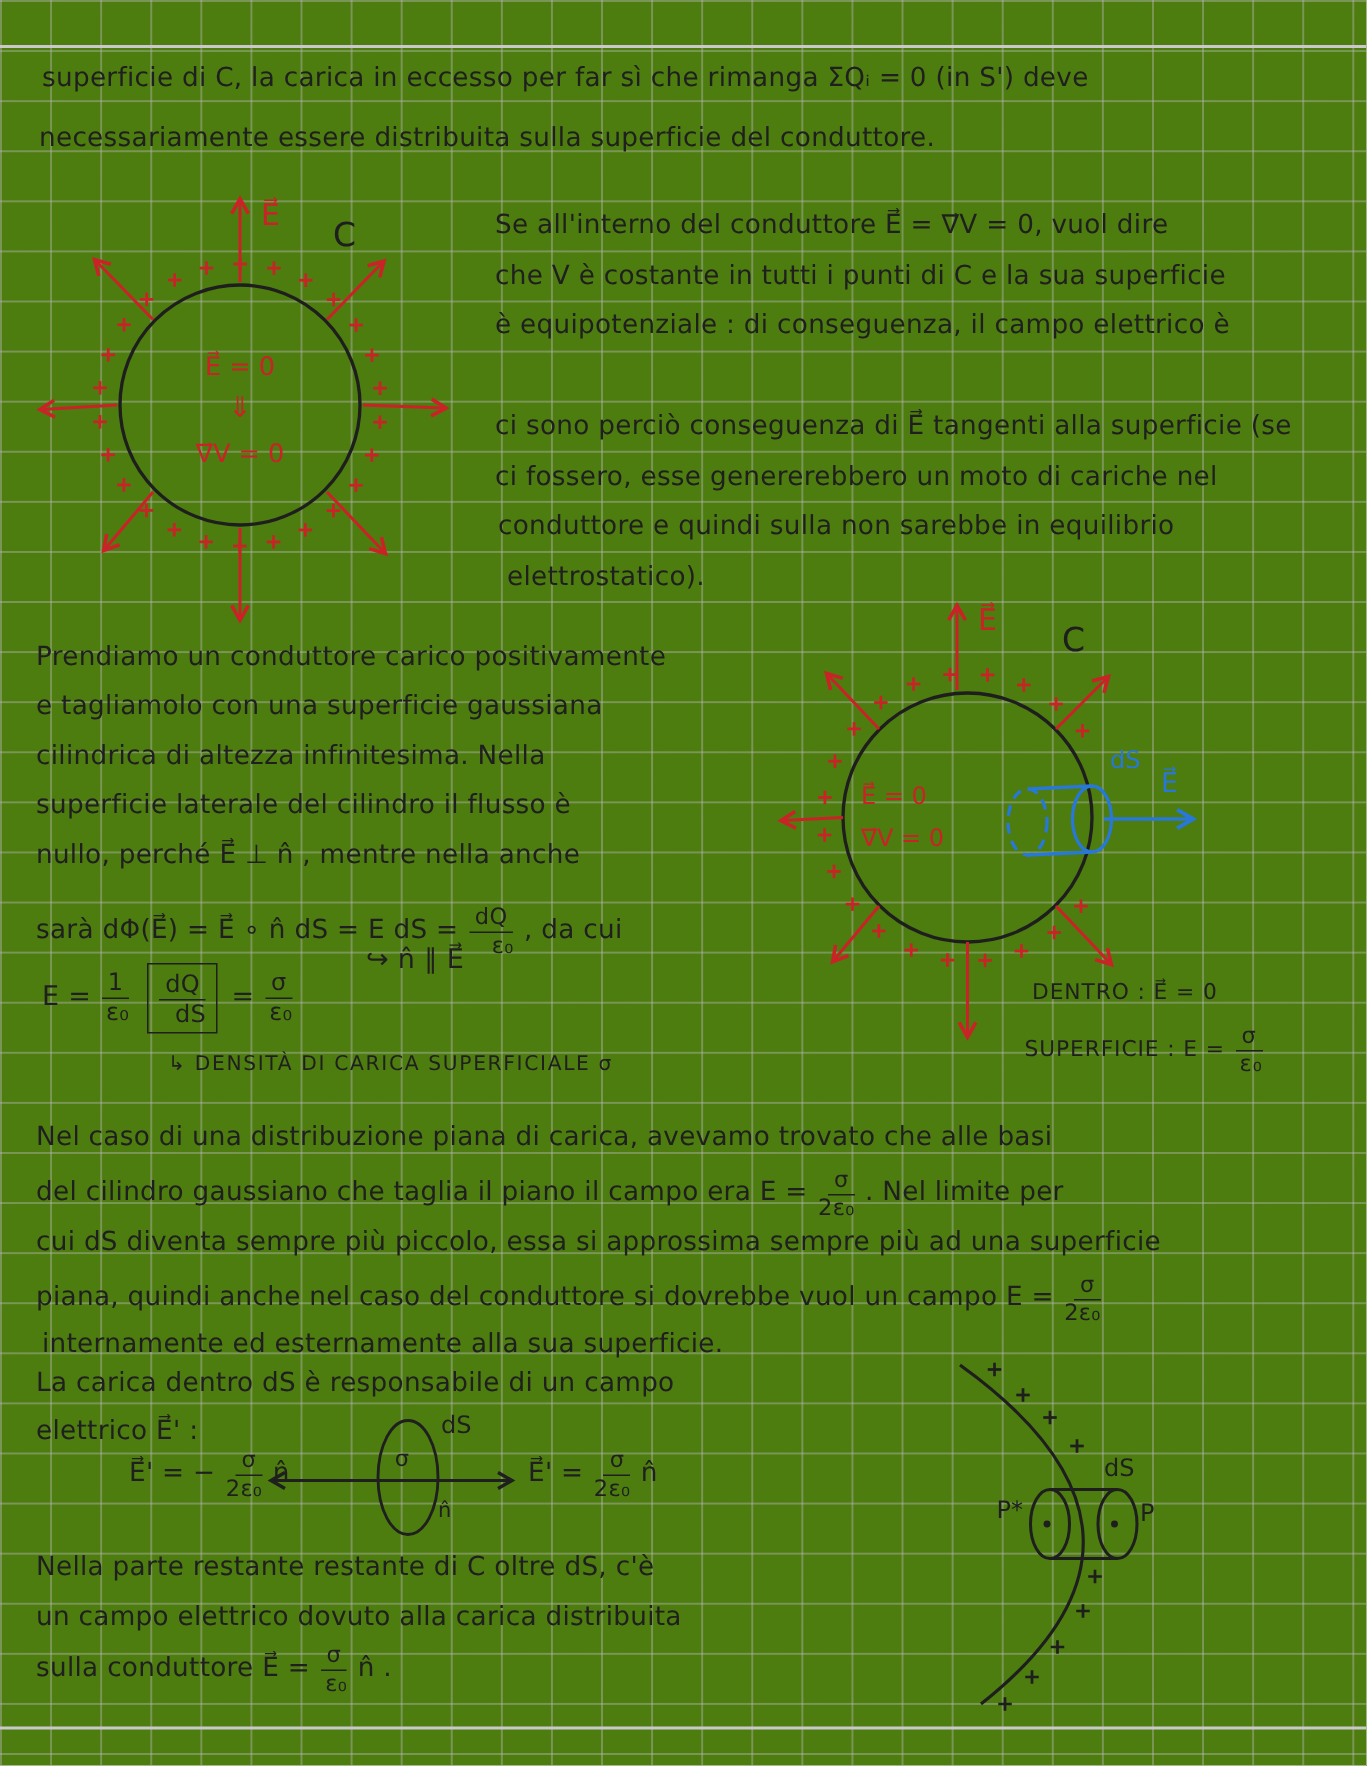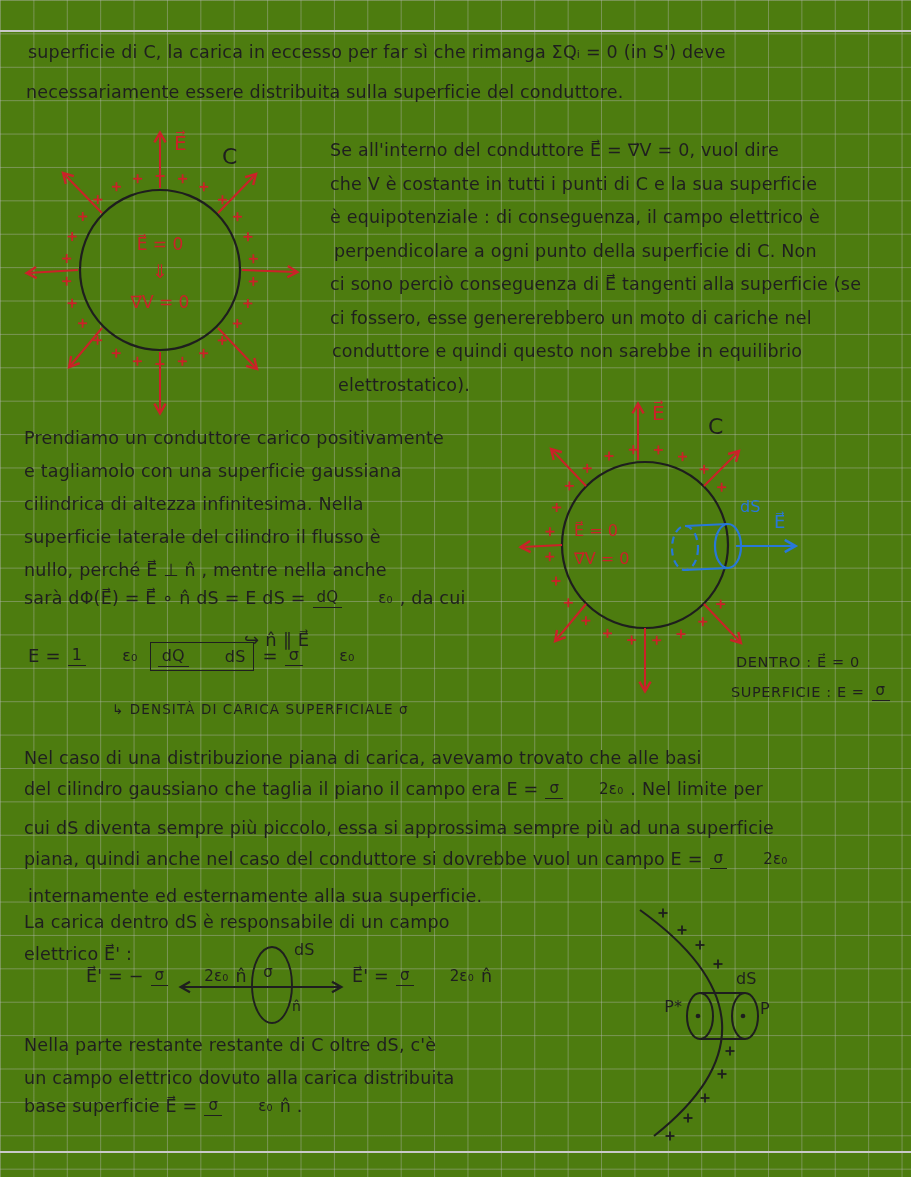--- a/index.html
+++ b/index.html
@@ -5,24 +5,24 @@
   html,body{margin:0;padding:0;background:#e9e9e9;}
   .page{position:relative;width:911px;height:1177px;background:#4d7c0f;overflow:hidden;
         font-family:"DejaVu Sans",sans-serif;color:#1f1f1f;}
   .grid{position:absolute;inset:0;
         background-image:linear-gradient(to right,rgba(185,185,185,.42) 1px,transparent 1px),
                          linear-gradient(to bottom,rgba(185,185,185,.42) 1px,transparent 1px);
         background-size:33.4px 33.4px;}
   .hline{position:absolute;left:0;right:0;height:2px;background:#c9c9c9;}
   .line{position:absolute;white-space:nowrap;font-size:17.5px;letter-spacing:.2px;line-height:1.25;}
   .flexline{display:flex;align-items:center;gap:4px;}
-  .sm{font-size:14.5px;letter-spacing:.6px;margin-left:48px;}
+  .sm{font-size:14.5px;letter-spacing:.6px;}
   .caps{font-size:13.5px;letter-spacing:1.1px;text-align:right;}
-  .frac{display:inline-flex;flex-direction:row;align-items:flex-start;line-height:1.05;
-        font-size:15px;margin:0 3px;gap:36px;}
+  .frac{display:inline-flex;flex-direction:column;align-items:flex-end;line-height:1.05;
+        font-size:15px;margin:0 3px;}
   .frac .num{border-bottom:1.6px solid currentColor;padding:0 4px 1px;}
   .frac .den{padding-top:1px;}
   .fracbox{border:1.9px solid #1f1f1f;padding:3px 7px;margin:0 5px;font-size:16px;}
   .bigfrac{font-size:16px;}
   svg.diag{position:absolute;overflow:visible;}
   svg text{font-family:"DejaVu Sans",sans-serif;}
 </style>
 </head>
 <body>
 
@@ -108,33 +108,32 @@
     <text x="162" y="30" fill="#cb2228" font-size="20">E⃗</text>
     <text x="210" y="44" fill="#1e1e1e" font-size="22">C</text>
     <text x="148" y="130" fill="#cb2228" font-size="17" text-anchor="middle">E⃗ = 0</text>
     <text x="148" y="158" fill="#cb2228" font-size="19" text-anchor="middle">⇓</text>
     <text x="148" y="188" fill="#cb2228" font-size="17" text-anchor="middle">∇⃗V = 0</text>
   </svg>
 
   <div class="line" style="left:330px;top:140px">Se all'interno del conduttore E⃗ = ∇⃗V = 0, vuol dire</div>
   <div class="line" style="left:330px;top:174px">che V è costante in tutti i punti di C e la sua superficie</div>
   <div class="line" style="left:330px;top:207px">è equipotenziale : di conseguenza, il campo elettrico è</div>
-  <div class="line" style="left:334px;top:241px">perpendicolare a ogni punto della superficie di C. Non</div>
   <div class="line" style="left:330px;top:274px">ci sono perciò conseguenza di E⃗ tangenti alla superficie (se</div>
   <div class="line" style="left:330px;top:308px">ci fossero, esse genererebbero un moto di cariche nel</div>
-  <div class="line" style="left:332px;top:341px">conduttore e quindi questo non sarebbe in equilibrio</div>
+  <div class="line" style="left:332px;top:341px">conduttore e quindi sulla non sarebbe in equilibrio</div>
   <div class="line" style="left:338px;top:375px">elettrostatico).</div>
 
   <div class="line" style="left:24px;top:428px">Prendiamo un conduttore carico positivamente</div>
   <div class="line" style="left:24px;top:461px">e tagliamolo con una superficie gaussiana</div>
   <div class="line" style="left:24px;top:527px">superficie laterale del cilindro il flusso è</div>
   <div class="line" style="left:24px;top:494px">cilindrica di altezza infinitesima. Nella</div>
   <div class="line" style="left:24px;top:560px">nullo, perché E⃗ ⊥ n̂ , mentre nella anche</div>
 
-  <div class="line flexline" style="left:24px;top:588px">
+  <div class="line flexline" style="left:24px;top:604px">
     <span>sarà   dΦ(E⃗) = E⃗ ∘ n̂ dS = E dS =</span>
     <span class="frac">
       <span class="num">dQ</span>
       <span class="den">ε₀</span>
     </span>
     <span>,  da cui</span>
   </div>
   <div class="line" style="left:244px;top:629px;font-size:18px">↪ n̂ ∥ E⃗</div>
 
   <div class="line flexline" style="left:28px;top:642px">
@@ -291,21 +290,21 @@
     <span class="frac">
       <span class="num">σ</span>
       <span class="den">2ε₀</span>
     </span>
     <span>n̂</span>
   </div>
 
   <div class="line" style="left:24px;top:1035px">Nella parte restante restante di C oltre dS, c'è</div>
   <div class="line" style="left:24px;top:1068px">un campo elettrico dovuto alla carica distribuita</div>
   <div class="line flexline" style="left:24px;top:1096px">
-    <span>base superficie  E⃗ =</span>
+    <span>sulla conduttore  E⃗ =</span>
     <span class="frac">
       <span class="num">σ</span>
       <span class="den">ε₀</span>
     </span>
     <span>n̂ .</span>
   </div>
 
   <svg class="diag" style="left:612px;top:888px" width="295" height="270" viewBox="0 0 295 270">
     <path d="M 28 22 Q 185 135 42 248" fill="none" stroke="#1e1e1e" stroke-width="2.1"></path>
     <g stroke="#1e1e1e" stroke-width="1.8">

